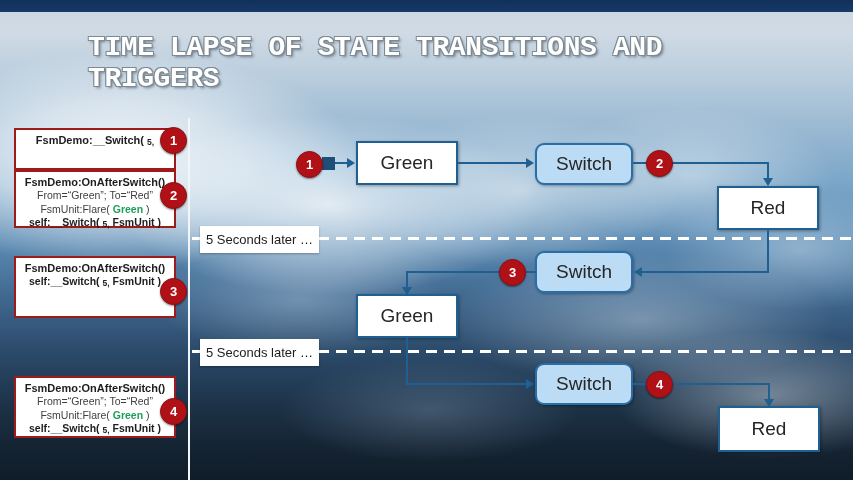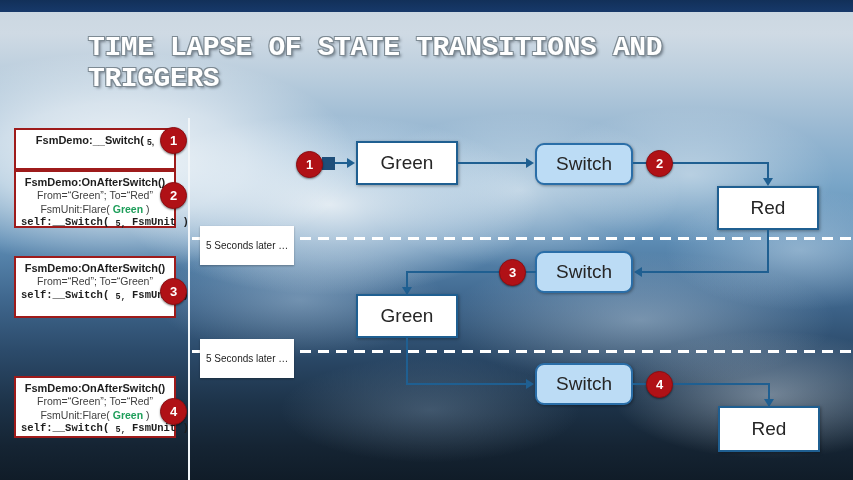--- a/index.html
+++ b/index.html
@@ -48,21 +48,21 @@
   
   .divider{position:absolute;left:188px;top:118px;width:2px;height:362px;background:#f2f6f9;}
 
   
   .codeblk{
     position:absolute;background:#ffffff;border:2px solid #9e1b1b;
     box-sizing:border-box;text-align:center;color:#3f3f3f;
     font-size:10.5px;line-height:1.28;padding:3px 5px;
   }
   .codeblk .ln{white-space:nowrap;}
-  .bold{font-weight:bold;color:#1d1d1d;font-family:Liberation Mono, monospace;}
+  .bold{font-weight:bold;color:#1d1d1d;}
   .hdr{font-weight:bold;color:#1d1d1d;font-size:11px;}
   .sub{font-size:8.5px;vertical-align:baseline;position:relative;top:1px;}
   .gtok{color:#1e9e5a;font-weight:bold;}
   .rtok{color:#e04a4a;font-weight:bold;}
 
   .badge{
     position:absolute;width:25px;height:25px;border-radius:50%;
     background:#b01116;border:1px solid #8d0d12;
     color:#fff;font-size:13px;font-weight:bold;
     display:flex;align-items:center;justify-content:center;
@@ -86,21 +86,21 @@
   .ln-v{position:absolute;width:2px;background:#1f5f91;}
   .ar-r{position:absolute;width:0;height:0;border-top:5px solid transparent;border-bottom:5px solid transparent;border-left:8px solid #1f5f91;}
   .ar-d{position:absolute;width:0;height:0;border-left:5px solid transparent;border-right:5px solid transparent;border-top:8px solid #1f5f91;}
   .ar-l{position:absolute;width:0;height:0;border-top:5px solid transparent;border-bottom:5px solid transparent;border-right:8px solid #1f5f91;}
 
   
   .dashline{position:absolute;height:3px;
     background:repeating-linear-gradient(90deg,#ffffff 0 11px,rgba(255,255,255,0) 11px 18px);}
   .timelabel{
     position:absolute;background:#ffffff;color:#1d1d1d;
-    font-size:10px;padding:14px 6px;white-space:nowrap;
+    font-size:13px;padding:6px 6px;white-space:nowrap;
     box-shadow:0 1px 2px rgba(0,0,0,.3);
   }
 </style>
 </head>
 <body>
 
 <div id="slide">
 
   <div class="topband"></div>
 
@@ -127,21 +127,20 @@
     <div class="ln bold">
       <span>self:__Switch(</span>
       <span class="sub">5,</span>
       <span>FsmUnit )</span>
     </div>
   </div>
   <div class="badge" style="left:160px;top:182px;">2</div>
 
   <div class="codeblk" style="left:14px;top:256px;width:162px;height:62px;">
     <div class="ln hdr">FsmDemo:OnAfterSwitch()</div>
-    <div class="ln">From=“Red”; To=“Green”</div>
     <div class="ln bold">
       <span>self:__Switch(</span>
       <span class="sub">5,</span>
       <span>FsmUnit )</span>
     </div>
   </div>
   <div class="badge" style="left:160px;top:278px;">3</div>
 
   <div class="codeblk" style="left:14px;top:376px;width:162px;height:62px;">
     <div class="ln hdr">FsmDemo:OnAfterSwitch()</div>

